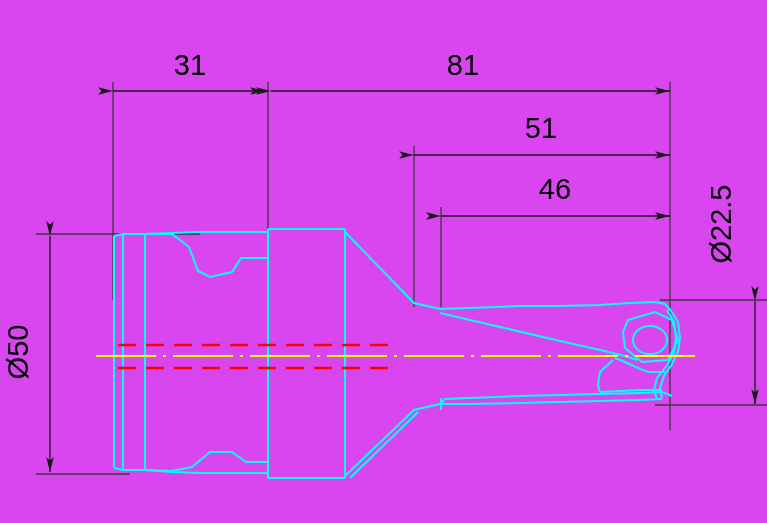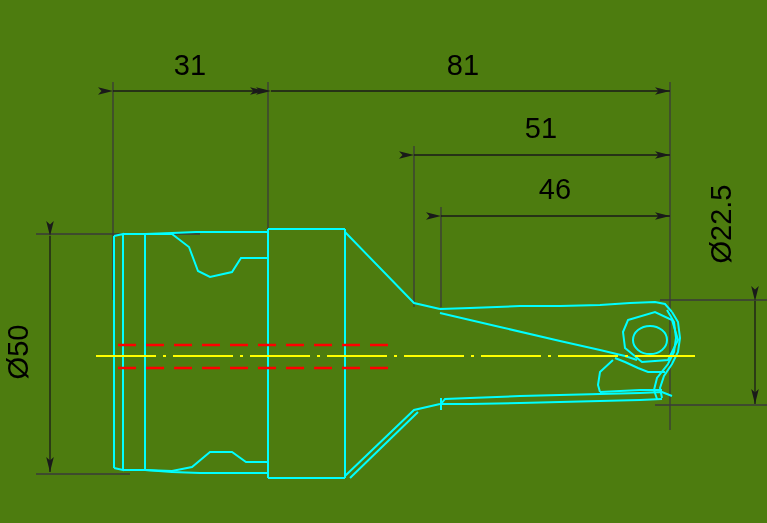--- a/index.html
+++ b/index.html
@@ -4,21 +4,21 @@
 <style>
   html, body {
     margin: 0;
     padding: 0;
     background: #ffffff;
   }
   #canvas-root {
     position: relative;
     width: 767px;
     height: 523px;
-    background: #4d7c0f;
+    background: #d946ef;
     overflow: hidden;
     font-family: "Liberation Sans", sans-serif;
   }
   #cad-svg {
     position: absolute;
     left: 0;
     top: 0;
   }
   .dim-text {
     font-family: "Liberation Sans", sans-serif;

